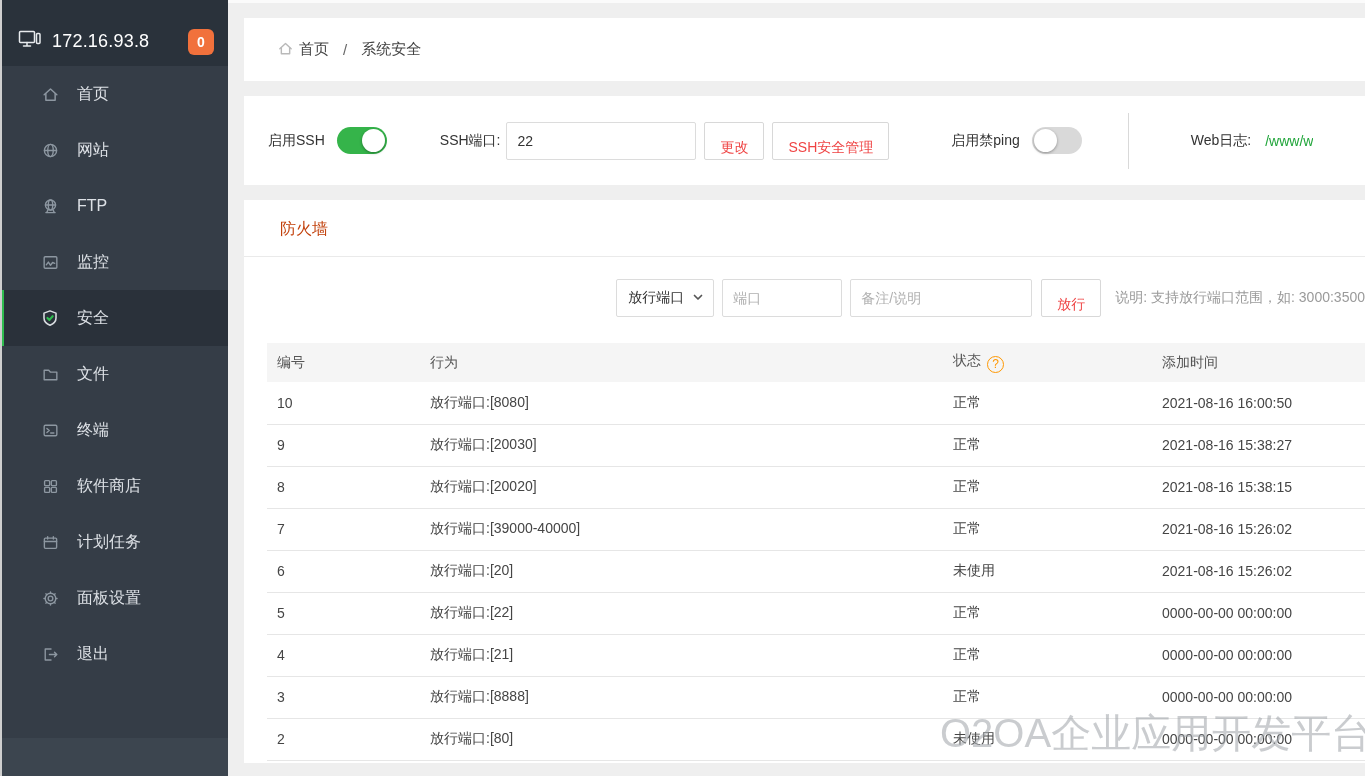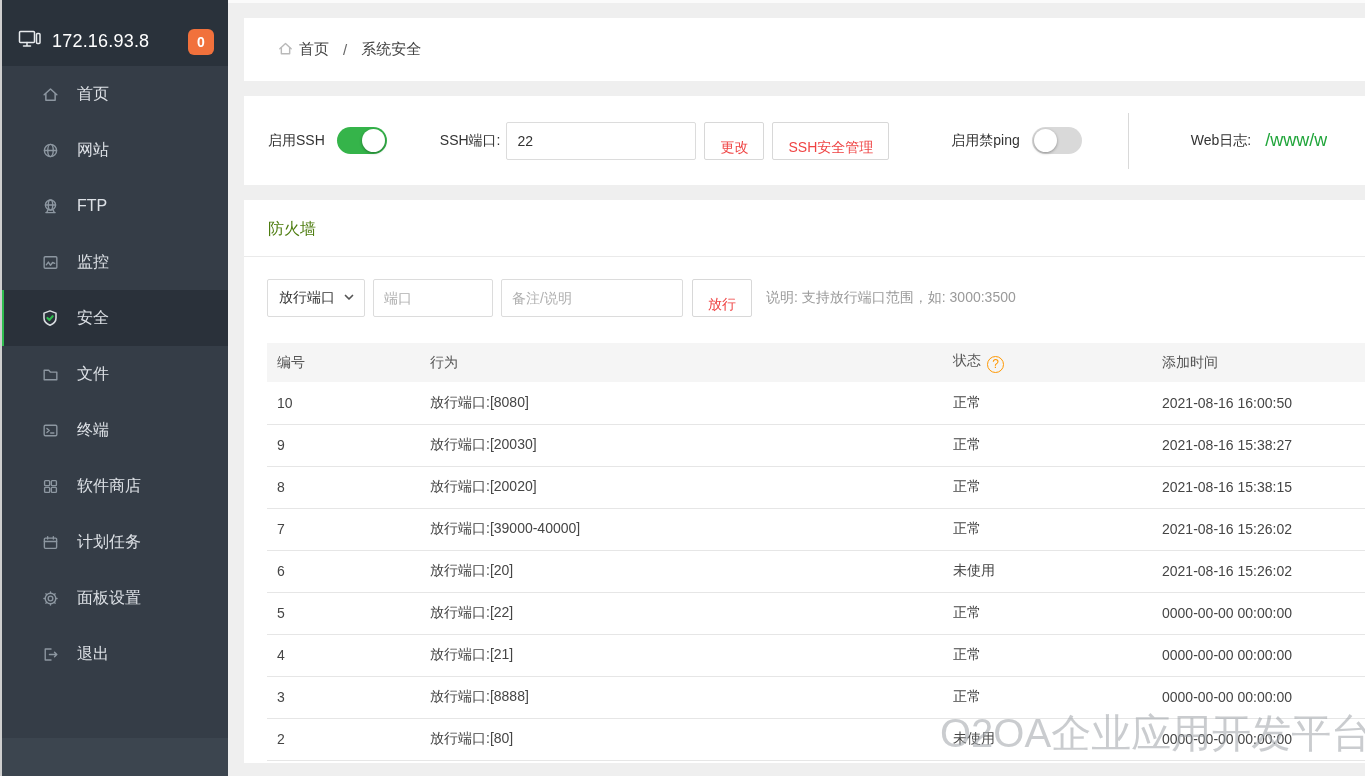--- a/index.html
+++ b/index.html
@@ -42,25 +42,25 @@
   .txt-input { height: 38px; border: 1px solid #dcdcdc; border-radius: 2px; padding: 0 10px; font-size: 14px; color: #333; outline: none; font-family: inherit; }
   .txt-input::placeholder { color: #b0b0b0; }
   .btn { height: 38px; background: #fff; border: 1px solid #d8d8d8; border-radius: 2px; padding: 16px 15px; font-size: 14px; color: #ef4444; cursor: pointer; white-space: nowrap; font-family: inherit; }
 
   .ml12 { margin-left: 12px; } .ml8 { margin-left: 8px; }
   .ssh-port-lbl { margin-left: 53px; }
   .port-input { margin-left: 6px; width: 190px; }
   .ping-lbl { margin-left: 62px; }
   .v-divider { width: 1px; height: 56px; background: #d9d9d9; margin-left: 46px; flex: none; }
   .weblog-lbl { margin-left: 62px; }
-  .weblog-path { margin-left: 14px; color: #20a53a; font-size: 18px; white-space: nowrap; overflow: hidden; }
+  .weblog-path { margin-left: 14px; color: #20a53a; font-size: 14px; white-space: nowrap; overflow: hidden; }
 
   .fw-card { margin: 15px 0 0 16px; position: relative; padding-bottom: 2px; }
-  .fw-title { height: 57px; line-height: 58px; padding-left: 24px; font-size: 16px; color: #4d7c0f; border-bottom: 1px solid #eaeaea; }
-  .fw-form { display: flex; align-items: center; padding: 22px 0 26px 23px; }
+  .fw-title { height: 57px; line-height: 58px; padding-left: 36px; font-size: 16px; color: #c2410c; border-bottom: 1px solid #eaeaea; }
+  .fw-form { display: flex; align-items: center; padding: 22px 0 26px 23px; justify-content: flex-end; }
   .fake-select { width: 98px; height: 38px; border: 1px solid #dcdcdc; border-radius: 2px; display: flex; align-items: center; justify-content: space-between; padding: 0 9px 0 11px; font-size: 14px; color: #333; cursor: pointer; background: #fff; }
   .w-port { width: 120px; margin-left: 8px; }
   .w-note { width: 182px; margin-left: 8px; }
   .fw-submit { margin-left: 9px; }
   .fw-hint { margin-left: 14px; font-size: 14px; color: #9a9a9a; white-space: nowrap; }
 
   table.fw-table { margin-left: 23px; width: calc(100% - 23px); border-collapse: collapse; font-size: 14px; table-layout: fixed; }
   .fw-table th { background: #f5f5f5; height: 39px; text-align: left; font-weight: normal; color: #555; padding-left: 10px; }
   .fw-table td { height: 42px; border-bottom: 1px solid #e6e6e6; color: #454545; padding-left: 10px; }
   .col-id { width: 153px; } .col-action { width: 523px; } .col-status { width: 209px; } .col-time { width: auto; }

